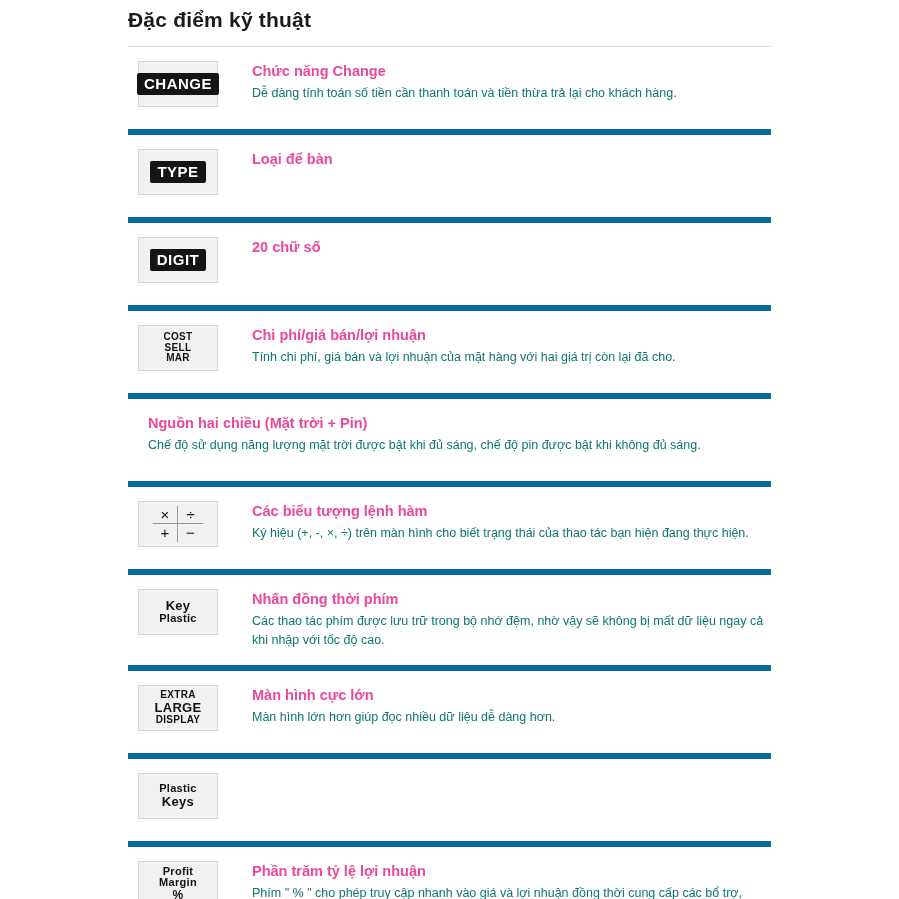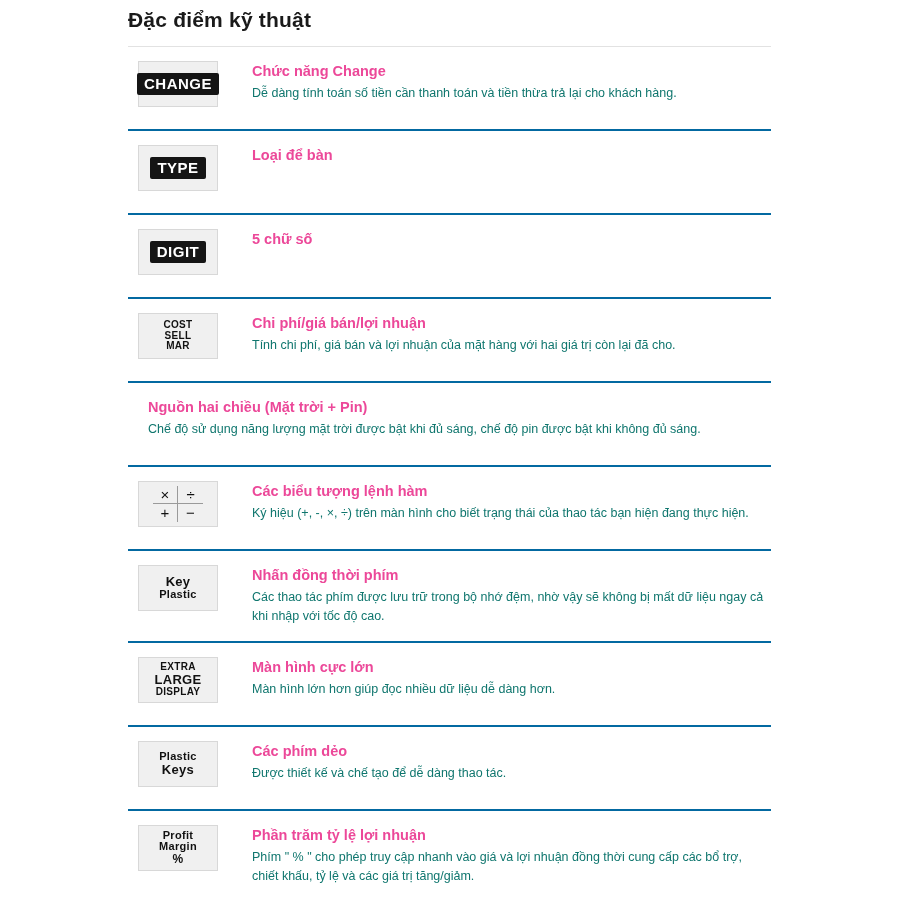--- a/index.html
+++ b/index.html
@@ -27,21 +27,21 @@
     color: #1a1a1a;
     padding: 8px 0 14px 0;
     letter-spacing: 0.2px;
   }
   .spec-list {
     border-top: 1px solid #e2e2e2;
   }
   .spec-row {
     display: flex;
     align-items: flex-start;
-    border-bottom: 2px solid #0369a1;
+    border-bottom: 6px solid #0369a1;
     padding: 14px 0 14px 0;
     min-height: 54px;
   }
   .icon-cell {
     width: 104px;
     flex: 0 0 104px;
     display: flex;
     align-items: center;
     justify-content: flex-start;
     padding-left: 10px;
@@ -173,21 +173,21 @@
       </div>
     </div>
 
     <div class="spec-row">
       <div class="icon-cell">
         <div class="badge">
           <span class="inv">DIGIT</span>
         </div>
       </div>
       <div class="text-cell">
-        <div class="spec-title">5 chữ số</div>
+        <div class="spec-title">20 chữ số</div>
 
       </div>
     </div>
 
     <div class="spec-row">
       <div class="icon-cell">
         <div class="badge">
           <span class="ln">COST</span>
           <span class="ln">SELL</span>
           <span class="ln">MAR</span>
@@ -250,24 +250,20 @@
       </div>
     </div>
 
     <div class="spec-row">
       <div class="icon-cell">
         <div class="badge">
           <span class="ln lower">Plastic</span>
           <span class="ln big">Keys</span>
         </div>
       </div>
-      <div class="text-cell">
-        <div class="spec-title">Các phím dẻo</div>
-        <div class="spec-desc">Được thiết kế và chế tạo để dễ dàng thao tác.</div>
-      </div>
     </div>
 
     <div class="spec-row">
       <div class="icon-cell">
         <div class="badge">
           <span class="ln lower">Profit</span>
           <span class="ln lower">Margin</span>
           <span class="ln pct">%</span>
         </div>
       </div>

